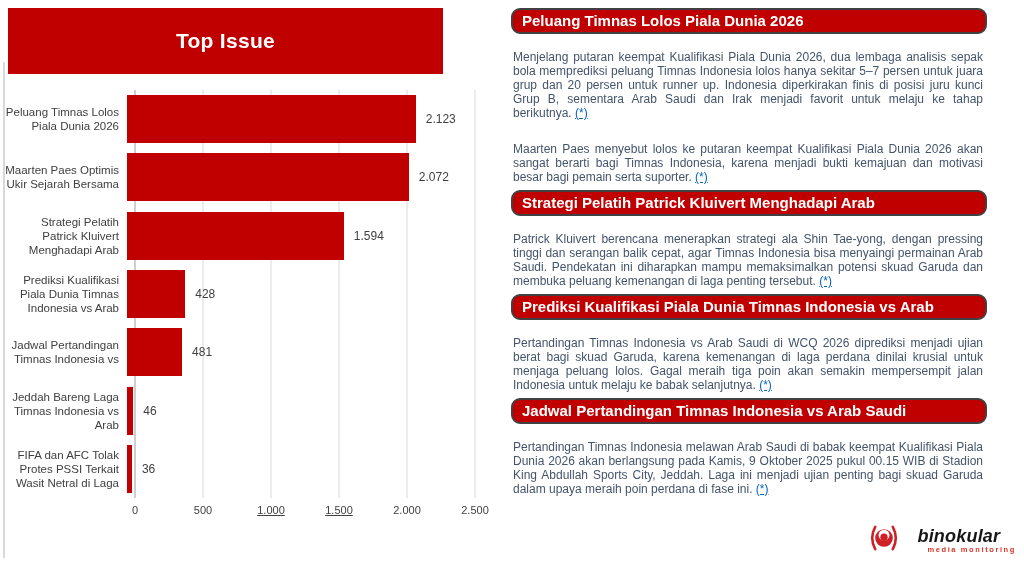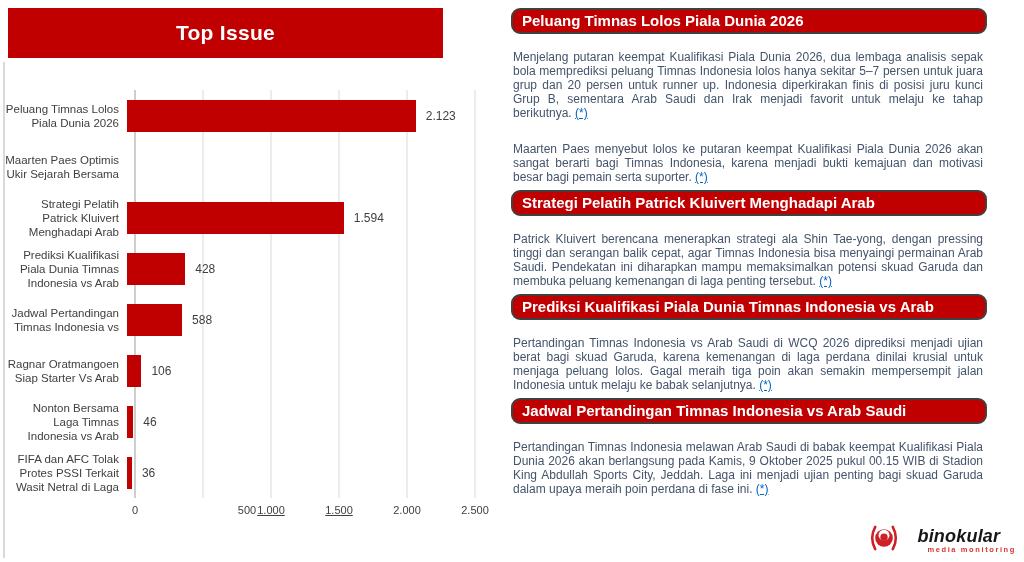--- a/index.html
+++ b/index.html
@@ -3,41 +3,41 @@
 <meta charset="utf-8">
 <style>
   html,body{margin:0;padding:0;}
   body{
     width:1024px;height:562px;position:relative;overflow:hidden;
     background:#ffffff;
     font-family:"Liberation Sans", sans-serif;
   }
   
   .banner{
-    position:absolute;left:8px;top:8px;width:435px;height:50px;
+    position:absolute;left:8px;top:8px;width:435px;height:66px;
     background:#C00000;color:#ffffff;font-size:21px;font-weight:bold;
     display:flex;align-items:center;justify-content:center;letter-spacing:.3px;
   }
   .chart-wrap{
     position:absolute;left:3px;top:62px;width:497px;height:496px;
     border-left:2px solid #D9D9D9;
   }
   .plot-grid{position:absolute;left:130px;top:28px;width:340px;height:408px;}
   .gridline{position:absolute;top:0;bottom:0;width:1px;background:#D9D9D9;transform:translateX(-.5px);}
   .gridline.axis-line{background:#9e9e9e;width:1px;}
   .chart-rows{
     position:absolute;left:0;top:28px;width:497px;height:408px;
     display:flex;flex-direction:column;
   }
   .chart-row{flex:1;display:flex;align-items:center;}
   .bar-label{
     width:122px;padding-right:8px;box-sizing:border-box;text-align:right;
     font-size:11.5px;line-height:14px;color:#404040;
   }
-  .bar-track{position:relative;width:340px;height:32px;display:flex;align-items:center;}
+  .bar-track{position:relative;width:340px;height:48px;display:flex;align-items:center;}
   .bar{height:100%;}
   .bar-value{margin-left:10px;font-size:12px;color:#3f3f3f;white-space:nowrap;}
   .x-ticks{position:absolute;left:130px;top:442px;width:340px;height:16px;}
   .tick-label{
     position:absolute;transform:translateX(-50%);font-size:11px;color:#404040;white-space:nowrap;
   }
   
   .sections{
     position:absolute;left:511px;top:8px;width:476px;
     display:flex;flex-direction:column;gap:6px;
@@ -78,67 +78,64 @@
   <div class="chart-rows">
       <div class="chart-row">
         <div class="bar-label">Peluang Timnas Lolos Piala Dunia 2026</div>
         <div class="bar-track">
           <div class="bar" style="width: 84.92%; background: rgb(192, 0, 0);"></div>
           <div class="bar-value">2.123</div>
         </div>
       </div>
       <div class="chart-row">
         <div class="bar-label">Maarten Paes Optimis Ukir Sejarah Bersama</div>
+        <div class="bar-track">
+          <div class="bar" style="width: 82.88%; background: rgb(192, 0, 0);"></div>
+          <div class="bar-value">2.072</div>
+        </div>
       </div>
       <div class="chart-row">
         <div class="bar-label">Strategi Pelatih Patrick Kluivert Menghadapi Arab</div>
         <div class="bar-track">
           <div class="bar" style="width: 63.76%; background: rgb(192, 0, 0);"></div>
           <div class="bar-value">1.594</div>
         </div>
       </div>
       <div class="chart-row">
         <div class="bar-label">Prediksi Kualifikasi Piala Dunia Timnas Indonesia vs Arab</div>
         <div class="bar-track">
           <div class="bar" style="width: 17.12%; background: rgb(192, 0, 0);"></div>
           <div class="bar-value">428</div>
         </div>
       </div>
       <div class="chart-row">
         <div class="bar-label">Jadwal Pertandingan Timnas Indonesia vs</div>
         <div class="bar-track">
           <div class="bar" style="width: 16.2%; background: rgb(192, 0, 0);"></div>
-          <div class="bar-value">588</div>
+          <div class="bar-value">481</div>
         </div>
       </div>
       <div class="chart-row">
-        <div class="bar-label">Ragnar Oratmangoen Siap Starter Vs Arab</div>
-        <div class="bar-track">
-          <div class="bar" style="width: 4.24%; background: rgb(192, 0, 0);"></div>
-          <div class="bar-value">106</div>
-        </div>
-      </div>
-      <div class="chart-row">
-        <div class="bar-label">Nonton Bersama Laga Timnas Indonesia vs Arab</div>
+        <div class="bar-label">Jeddah Bareng Laga Timnas Indonesia vs Arab</div>
         <div class="bar-track">
           <div class="bar" style="width: 1.84%; background: rgb(192, 0, 0);"></div>
           <div class="bar-value">46</div>
         </div>
       </div>
       <div class="chart-row">
         <div class="bar-label">FIFA dan AFC Tolak Protes PSSI Terkait Wasit Netral di Laga</div>
         <div class="bar-track">
           <div class="bar" style="width: 1.44%; background: rgb(192, 0, 0);"></div>
           <div class="bar-value">36</div>
         </div>
       </div>
     </div>
   <div class="x-ticks">
       <div class="tick-label" style="left: 0%;">0</div>
-      <div class="tick-label" style="left: 20%; margin-left: 44px;">500</div>
+      <div class="tick-label" style="left: 20%;">500</div>
       <div class="tick-label" style="left: 40%; text-decoration: underline;">1.000</div>
       <div class="tick-label" style="left: 60%; text-decoration: underline;">1.500</div>
       <div class="tick-label" style="left: 80%;">2.000</div>
       <div class="tick-label" style="left: 100%;">2.500</div>
     </div>
 </div>
 
 <div class="sections">
     <div class="section">
       <div class="section-header">Peluang Timnas Lolos Piala Dunia 2026</div>

